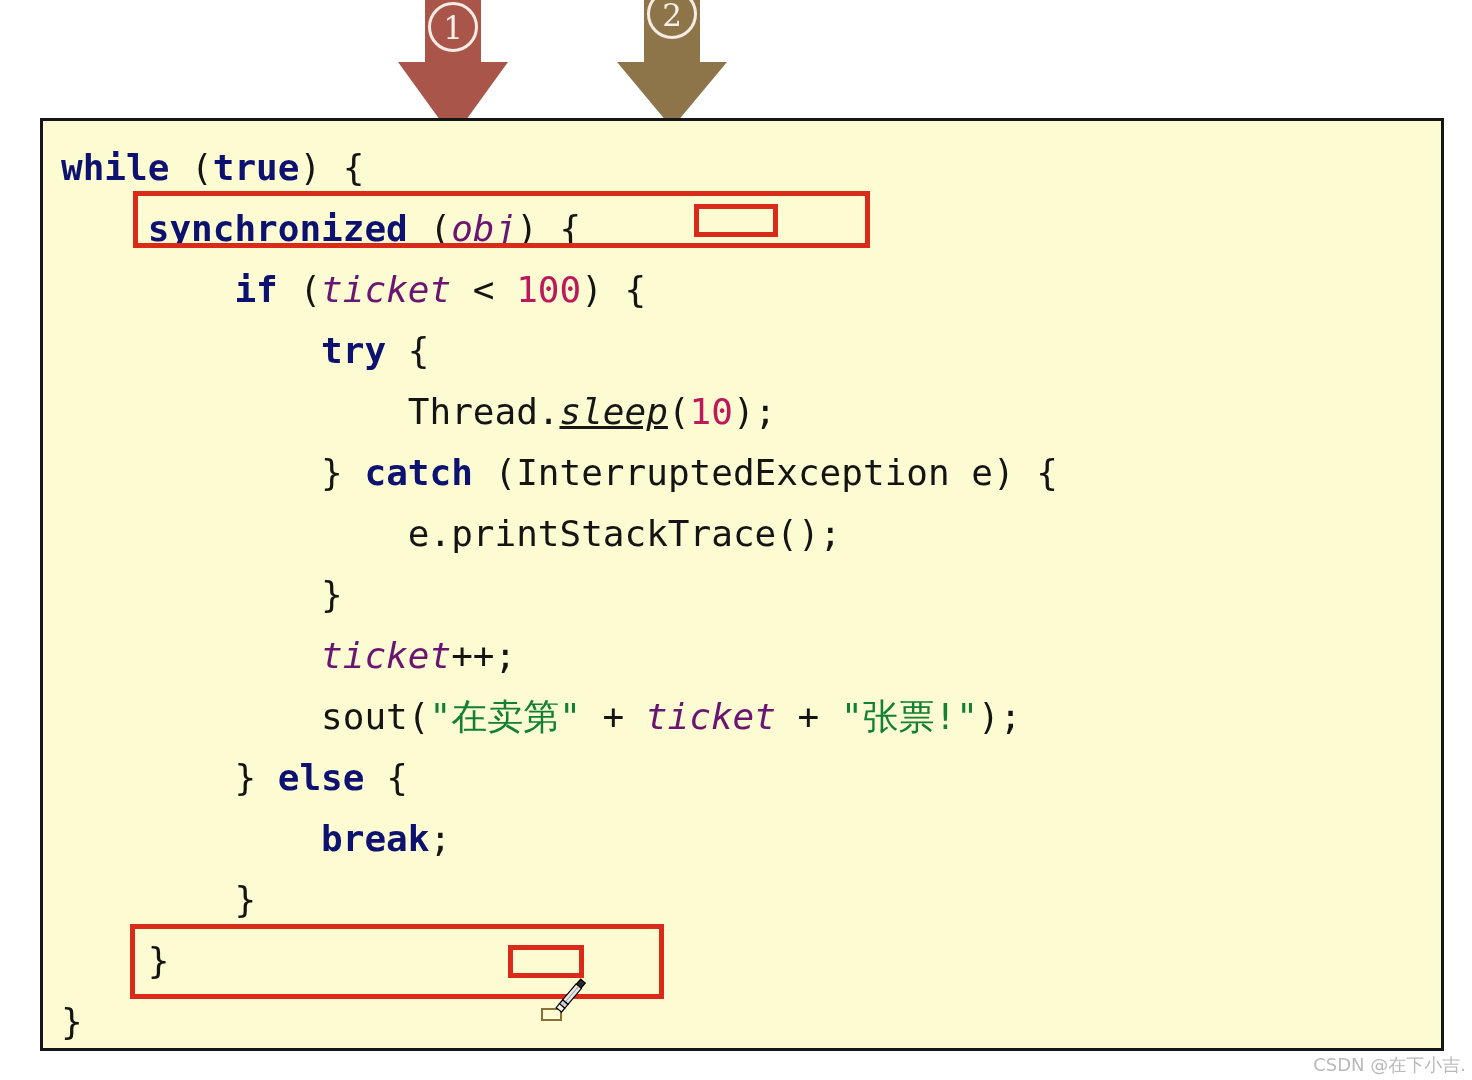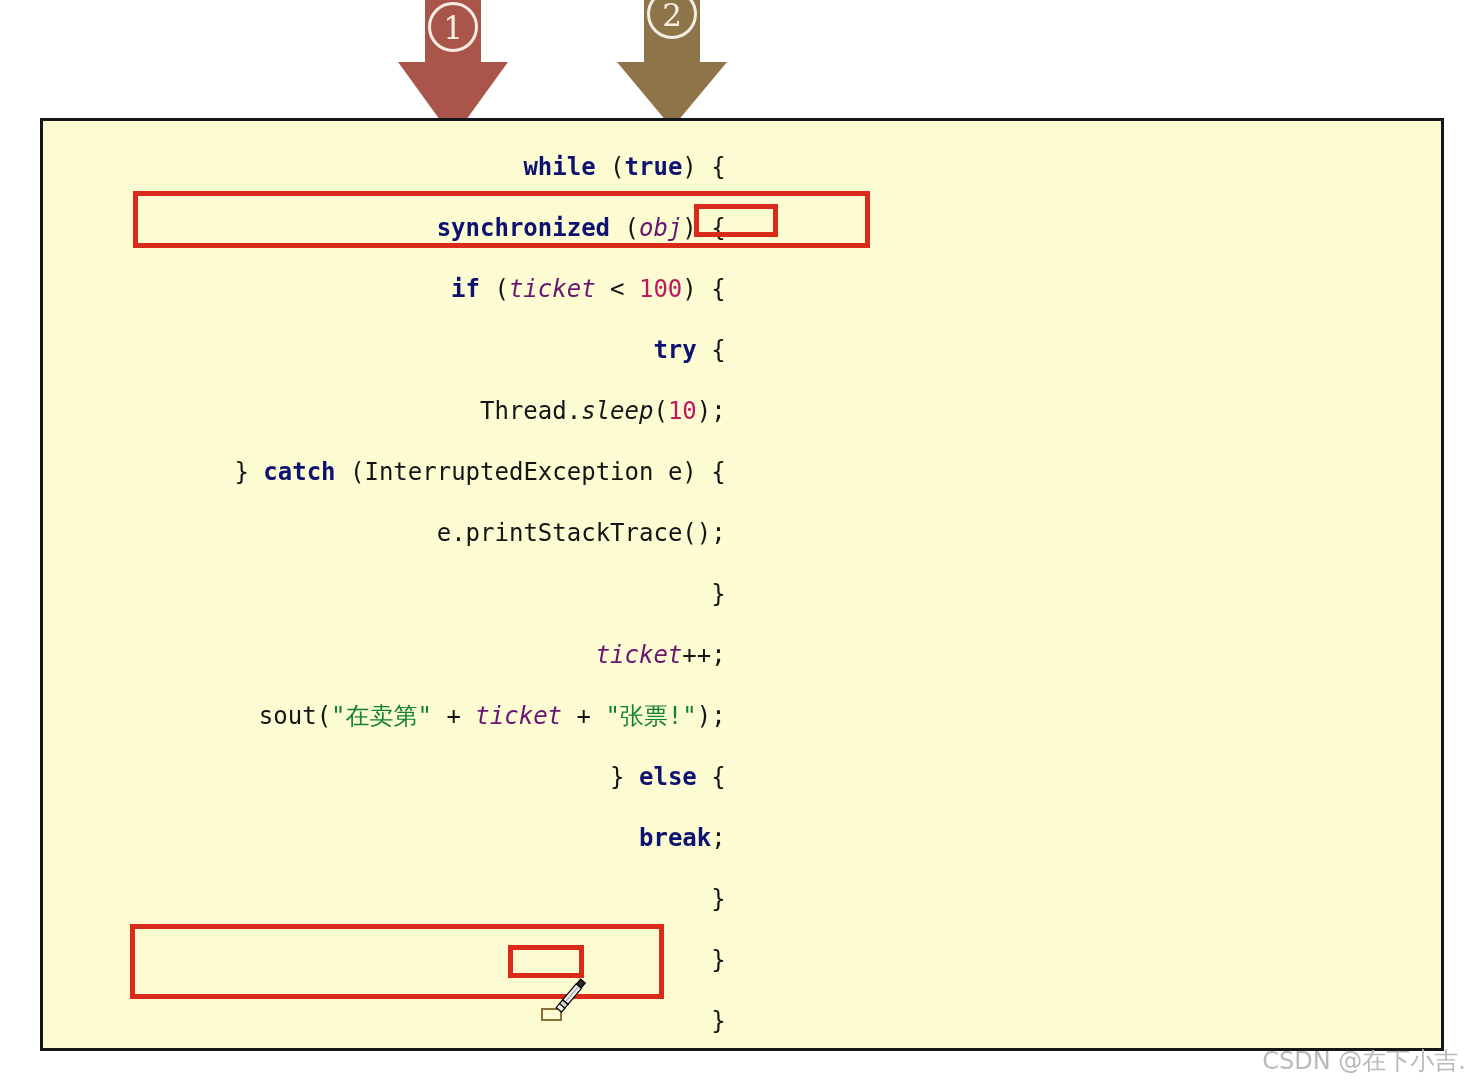--- a/index.html
+++ b/index.html
@@ -71,33 +71,32 @@
     background: #FCFBD2;
     border: 3px solid #15161a;
     box-sizing: border-box;
   }
 
   #code-lines {
     position: absolute;
     left: 0;
     top: 0;
     padding: 16px 0 0 18px;
-    font-size: 24px;
+    font-size: 36px;
     line-height: 61px;
     color: #141414;
     white-space: pre;
     letter-spacing: 0px;
-    text-align: right;
   }
   .ln { height: 61px; }
 
   .kw   { color: #0d1270; font-weight: bold; }
   .num  { color: #be185d; }
   .var  { color: #6a1572; font-style: italic; margin-top: 29px; }
-  .mth  { color: #171717; font-style: italic; }
+  .mth  { color: #171717; font-style: italic; text-decoration: underline; }
   .str  { color: #128033; }
   .pln  { color: #141414; }
 
   
   .redbox {
     position: absolute;
     border: 5px solid #DA2A19;
     box-sizing: border-box;
     background: transparent;
   }
@@ -124,21 +123,21 @@
     box-sizing: border-box;
     background: #FCFBD2;
   }
 
   
   #watermark {
     position: absolute;
     right: 6px;
     bottom: 3px;
     font-family: "DejaVu Sans", "Liberation Sans", sans-serif;
-    font-size: 24px;
+    font-size: 18px;
     color: #b9b9b9;
     white-space: nowrap;
     user-select: none;
   }
 </style>
 </head>
 <body>
 
 <div id="arrow-one" class="arrow">
   <div class="shaft" style="background: rgb(169, 85, 74);"></div>

